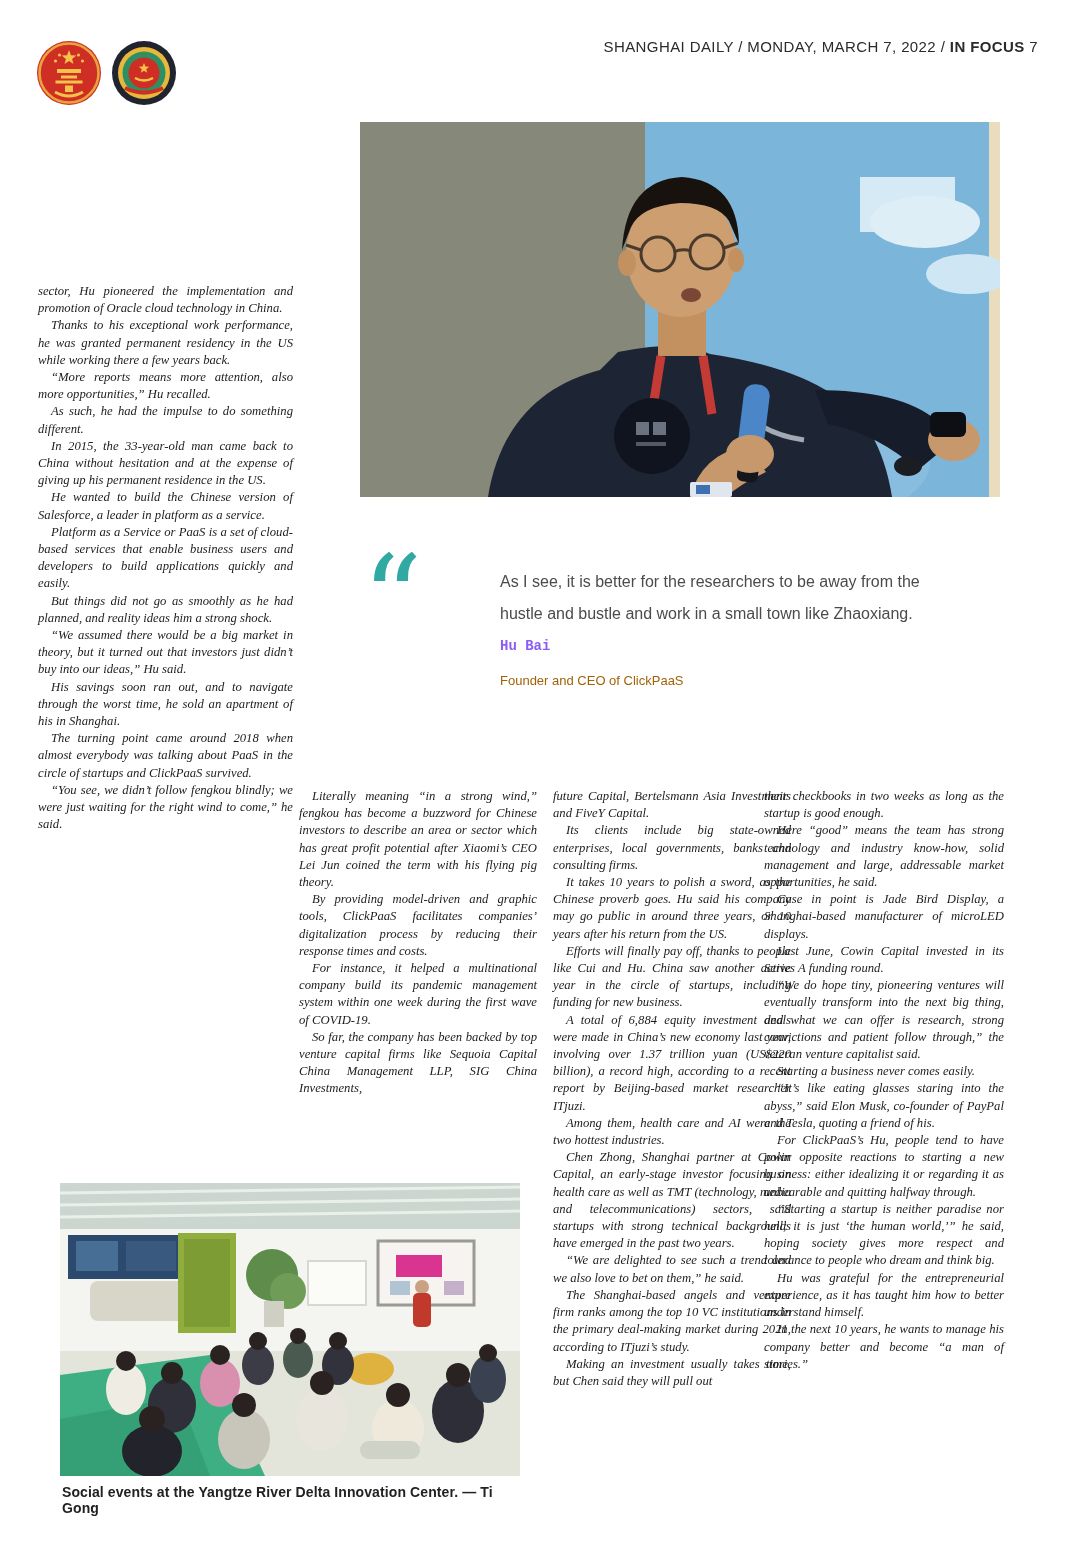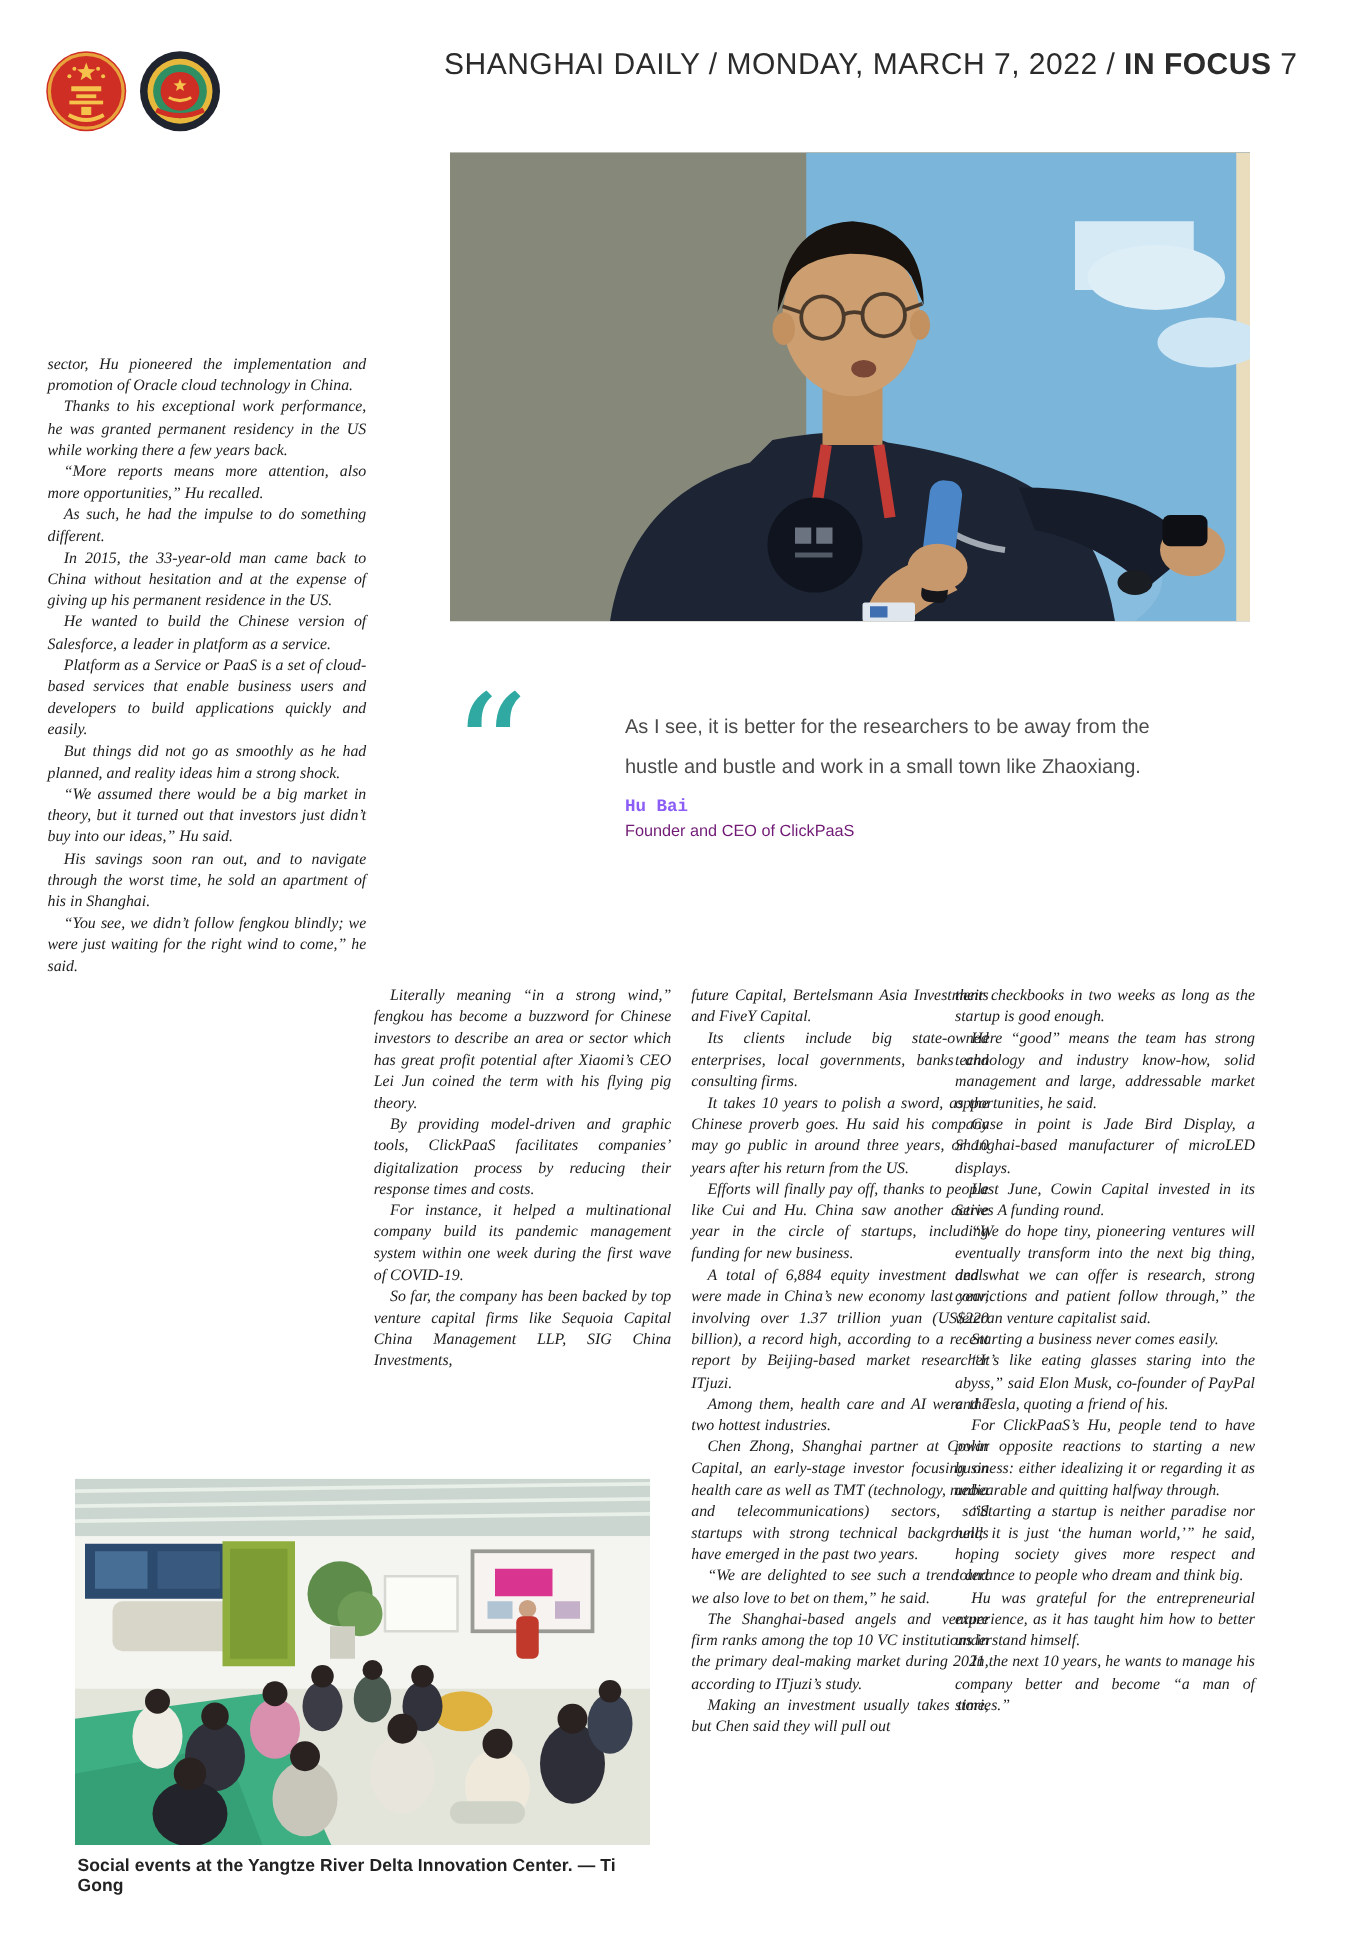--- a/index.html
+++ b/index.html
@@ -5,21 +5,21 @@
   html,body { margin:0; padding:0; background:#f2f2f2; }
   .page {
     position:relative; width:1080px; height:1548px; margin:0 auto;
     background:#ffffff; overflow:hidden;
     font-family:"Liberation Serif", serif; color:#1c1c1c;
   }
   
   .masthead {
     position:absolute; top:38px; right:42px;
     font-family:"Liberation Sans", sans-serif;
-    font-size:24px; letter-spacing:0.4px; color:#2b2b2b; white-space:nowrap;
+    font-size:15px; letter-spacing:0.4px; color:#2b2b2b; white-space:nowrap;
   }
   .masthead .section { font-weight:bold; }
   .emblems { position:absolute; top:40px; left:36px; display:flex; gap:9px; }
   .emblem { width:66px; height:66px; }
 
   
   .main-photo {
     position:absolute; left:360px; top:122px; width:640px; height:375px;
     overflow:hidden; background:#86897a;
   }
@@ -34,22 +34,22 @@
   .quote-body { position:absolute; left:500px; top:566px; width:430px; }
   .quote-text {
     margin:0; font-family:"Liberation Sans", sans-serif;
     font-size:16px; line-height:32px; color:#4b4b4b; font-weight:400;
   }
   .quote-author {
     margin:8px 0 0 0; font-family:Liberation Mono, monospace;
     font-size:14px; font-weight:bold; color:#8b5cf6;
   }
   .quote-author-title {
-    margin:3px 0 0 0; font-family:"Liberation Sans", sans-serif;
-    font-size:13px; color:#701a75;
+    margin:19px 0 0 0; font-family:"Liberation Sans", sans-serif;
+    font-size:13px; color:#a16207;
   }
 
   
   .col { position:absolute;font-style:italic; }
   .col p {
     margin:0; text-indent:13px; text-align:justify;
     font-size:12.7px; line-height:17.2px;
   }
   .col.flush p:first-child { text-indent:0; }
   #col1 { left:38px;  top:283px; width:255px; }
@@ -169,20 +169,21 @@
       <p>sector, Hu pioneered the implementation and promotion of Oracle cloud technology in China.</p>
       <p>Thanks to his exceptional work performance, he was granted permanent residency in the US while working there a few years back.</p>
       <p>“More reports means more attention, also more opportunities,” Hu recalled.</p>
       <p>As such, he had the impulse to do something different.</p>
       <p>In 2015, the 33-year-old man came back to China without hesitation and at the expense of giving up his permanent residence in the US.</p>
       <p>He wanted to build the Chinese version of Salesforce, a leader in platform as a service.</p>
       <p>Platform as a Service or PaaS is a set of cloud-based services that enable business users and developers to build applications quickly and easily.</p>
       <p>But things did not go as smoothly as he had planned, and reality ideas him a strong shock.</p>
       <p>“We assumed there would be a big market in theory, but it turned out that investors just didn’t buy into our ideas,” Hu said.</p>
       <p>His savings soon ran out, and to navigate through the worst time, he sold an apartment of his in Shanghai.</p>
+      <p>The turning point came around 2018 when almost everybody was talking about PaaS in the circle of startups and ClickPaaS survived.</p>
       <p>“You see, we didn’t follow fengkou blindly; we were just waiting for the right wind to come,” he said.</p>
     </div>
   <div class="col" id="col2">
       <p>Literally meaning “in a strong wind,” fengkou has become a buzzword for Chinese investors to describe an area or sector which has great profit potential after Xiaomi’s CEO Lei Jun coined the term with his flying pig theory.</p>
       <p>By providing model-driven and graphic tools, ClickPaaS facilitates companies’ digitalization process by reducing their response times and costs.</p>
       <p>For instance, it helped a multinational company build its pandemic management system within one week during the first wave of COVID-19.</p>
       <p>So far, the company has been backed by top venture capital firms like Sequoia Capital China Management LLP, SIG China Investments,</p>
     </div>
   <div class="col flush" id="col3">
       <p>future Capital, Bertelsmann Asia Investments and FiveY Capital.</p>

